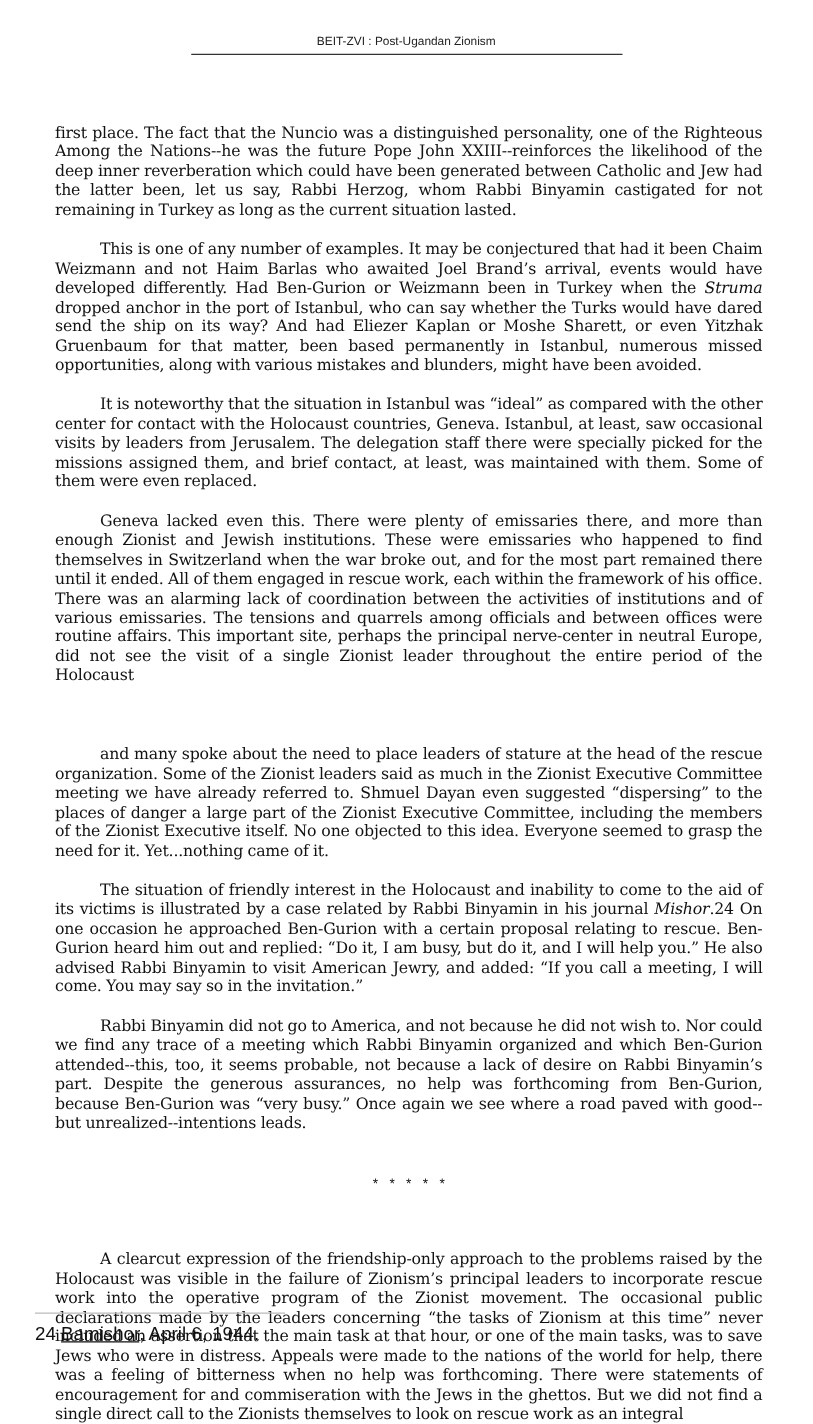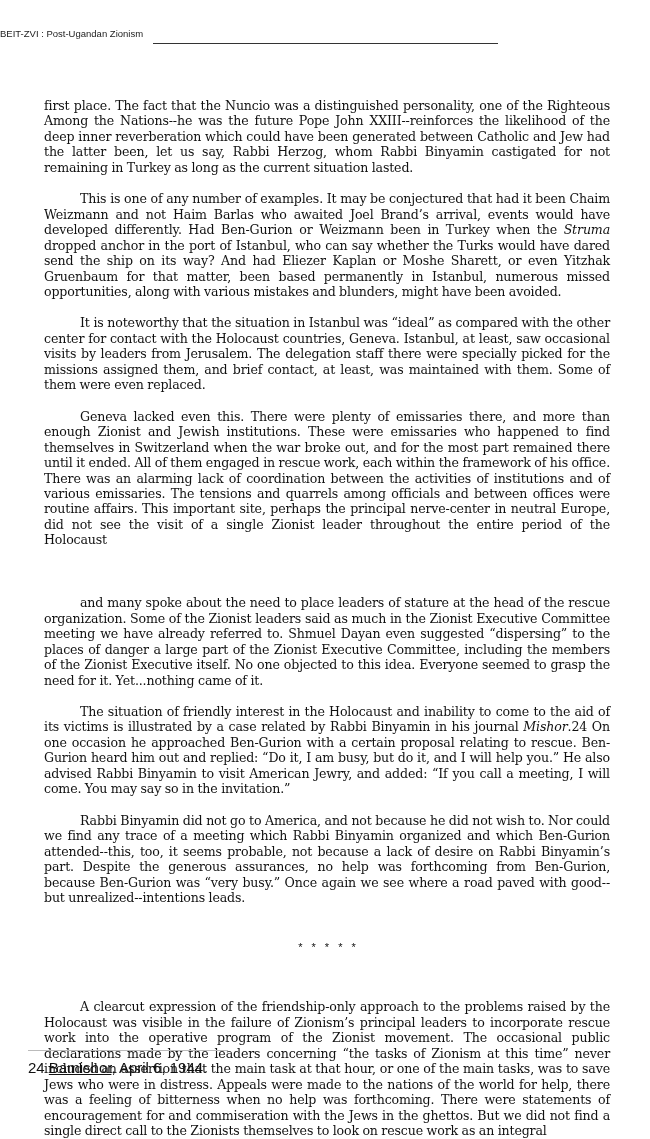--- a/index.html
+++ b/index.html
@@ -1,18 +1,18 @@
 <!DOCTYPE html>
 <html><head>
 <meta charset="utf-8">
 <style>
   html, body { margin: 0; padding: 0; background: #ffffff; }
   body { width: 650px; height: 1139px; position: relative; overflow: hidden; color: #111; }
   .running-head {
-    position: absolute; top: 28px; left: 0; width: 650px; text-align: left;
+    position: absolute; top: 28px; left: 0; width: 650px; text-align: center;
     font-family: "Liberation Sans", sans-serif; font-size: 9.5px; color: #222;
   }
   .head-rule {
     position: absolute; top: 43px; left: 153px; width: 345px; height: 0;
     border-top: 1px solid #333;
   }
   .body-text {
     position: absolute; top: 82px; left: 28px; width: 598px;
     font-family: "DejaVu Serif", serif; font-size: 12.6px; line-height: 15.45px;
     text-align: justify; letter-spacing: -0.15px; word-spacing: -0.3px;

